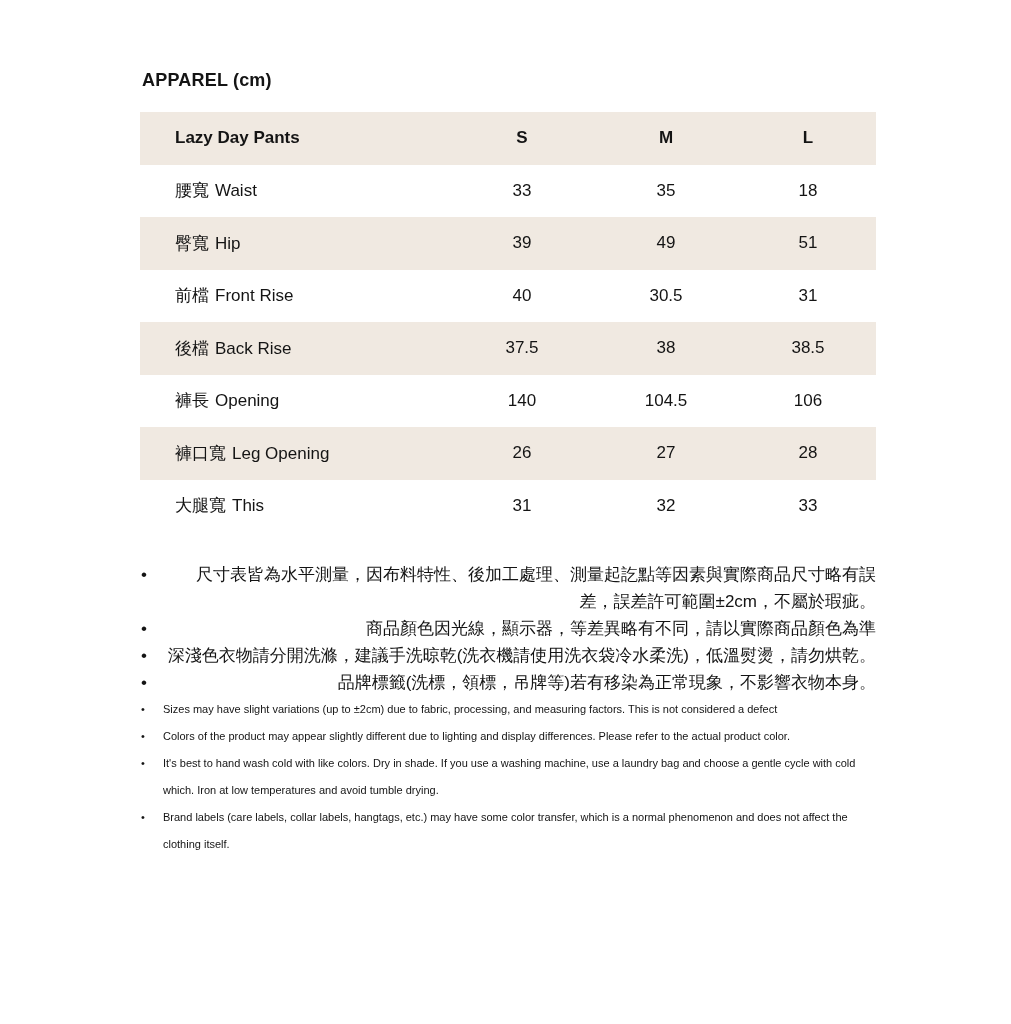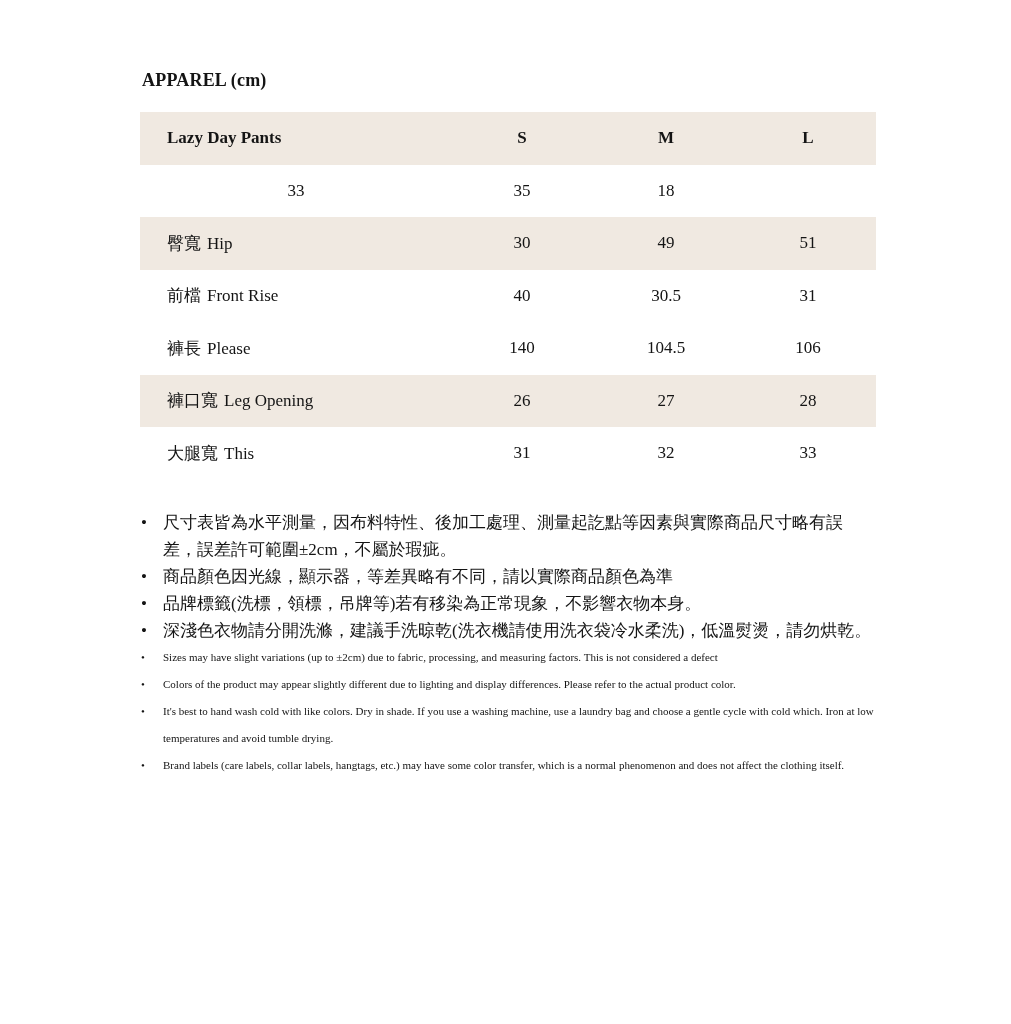--- a/index.html
+++ b/index.html
@@ -13,21 +13,20 @@
     background: var(--background);
     font-family: "Liberation Sans", sans-serif;
     color: var(--text);
   }
   .page {
     position: relative;
     width: 1011px;
     height: 1024px;
     background: var(--background);
     overflow: hidden;
-    font-family: Liberation Serif, serif;
   }
   .content {
     position: absolute;
     left: 140px;
     top: 0;
     width: 736px;
   }
   .page-title {
     margin-top: 70px;
     margin-left: 2px;
@@ -41,21 +40,21 @@
   }
   .trow {
     display: grid;
     grid-template-columns: 312px 140px 148px 136px;
     align-items: center;
     height: 52.5px;
     font-size: 17px;
   }
   .trow.stripe { background: var(--stripe); }
   .trow .cell-label {
-    padding-left: 27px;
+    padding-left: 35px;
     white-space: nowrap;
   }
   .trow .cell-label .zh { margin-right: 6px; }
   .trow .cell-num { text-align: center; }
   .trow.thead { font-weight: bold; }
   .trow.thead .cell-num { font-weight: bold; }
 
   .notes {
     margin-top: 29px;
     list-style: none;
@@ -64,21 +63,21 @@
     position: relative;
     padding-left: 23px;
     line-height: 27px;
   }
   .note::before {
     content: "\2022";
     position: absolute;
     left: 1px;
     top: 0;
   }
-  .note.zh { font-size: 17px; }
+  .note.zh { font-size: 17px; text-align: right; }
   .note.zh::before { font-size: 17px; }
   .note.en { font-size: 11px; }
   .note.en::before { font-size: 11px; line-height: 27px; }
 </style>
 </head>
 <body>
 
 <div class="page">
   <div class="content">
 
@@ -87,42 +86,49 @@
     <div class="size-table">
 
       <div class="trow thead stripe">
         <div class="cell-label">Lazy Day Pants</div>
         <div class="cell-num">S</div>
         <div class="cell-num">M</div>
         <div class="cell-num">L</div>
       </div>
 
       <div class="trow">
+        <div class="cell-label"><span class="zh">腰寬</span><span class="en">Waist</span></div>
         <div class="cell-num">33</div>
         <div class="cell-num">35</div>
         <div class="cell-num">18</div>
       </div>
 
       <div class="trow stripe">
         <div class="cell-label"><span class="zh">臀寬</span><span class="en">Hip</span></div>
-        <div class="cell-num">30</div>
+        <div class="cell-num">39</div>
         <div class="cell-num">49</div>
         <div class="cell-num">51</div>
       </div>
 
       <div class="trow">
         <div class="cell-label"><span class="zh">前檔</span><span class="en">Front Rise</span></div>
         <div class="cell-num">40</div>
         <div class="cell-num">30.5</div>
         <div class="cell-num">31</div>
       </div>
 
+      <div class="trow stripe">
+        <div class="cell-label"><span class="zh">後檔</span><span class="en">Back Rise</span></div>
+        <div class="cell-num">37.5</div>
+        <div class="cell-num">38</div>
+        <div class="cell-num">38.5</div>
+      </div>
 
       <div class="trow">
-        <div class="cell-label"><span class="zh">褲長</span><span class="en">Please</span></div>
+        <div class="cell-label"><span class="zh">褲長</span><span class="en">Opening</span></div>
         <div class="cell-num">140</div>
         <div class="cell-num">104.5</div>
         <div class="cell-num">106</div>
       </div>
 
       <div class="trow stripe">
         <div class="cell-label"><span class="zh">褲口寬</span><span class="en">Leg Opening</span></div>
         <div class="cell-num">26</div>
         <div class="cell-num">27</div>
         <div class="cell-num">28</div>
@@ -133,22 +139,22 @@
         <div class="cell-num">31</div>
         <div class="cell-num">32</div>
         <div class="cell-num">33</div>
       </div>
 
     </div>
 
     <ul class="notes">
       <li class="note zh">尺寸表皆為水平測量，因布料特性、後加工處理、測量起訖點等因素與實際商品尺寸略有誤差，誤差許可範圍±2cm，不屬於瑕疵。</li>
       <li class="note zh">商品顏色因光線，顯示器，等差異略有不同，請以實際商品顏色為準</li>
+      <li class="note zh">深淺色衣物請分開洗滌，建議手洗晾乾(洗衣機請使用洗衣袋冷水柔洗)，低溫熨燙，請勿烘乾。</li>
       <li class="note zh">品牌標籤(洗標，領標，吊牌等)若有移染為正常現象，不影響衣物本身。</li>
-      <li class="note zh">深淺色衣物請分開洗滌，建議手洗晾乾(洗衣機請使用洗衣袋冷水柔洗)，低溫熨燙，請勿烘乾。</li>
       <li class="note en">Sizes may have slight variations (up to ±2cm) due to fabric, processing, and measuring factors. This is not considered a defect</li>
       <li class="note en">Colors of the product may appear slightly different due to lighting and display differences. Please refer to the actual product color.</li>
       <li class="note en">It's best to hand wash cold with like colors. Dry in shade. If you use a washing machine, use a laundry bag and choose a gentle cycle with cold which. Iron at low temperatures and avoid tumble drying.</li>
       <li class="note en">Brand labels (care labels, collar labels, hangtags, etc.) may have some color transfer, which is a normal phenomenon and does not affect the clothing itself.</li>
     </ul>
 
   </div>
 </div>
 
 </body></html>

